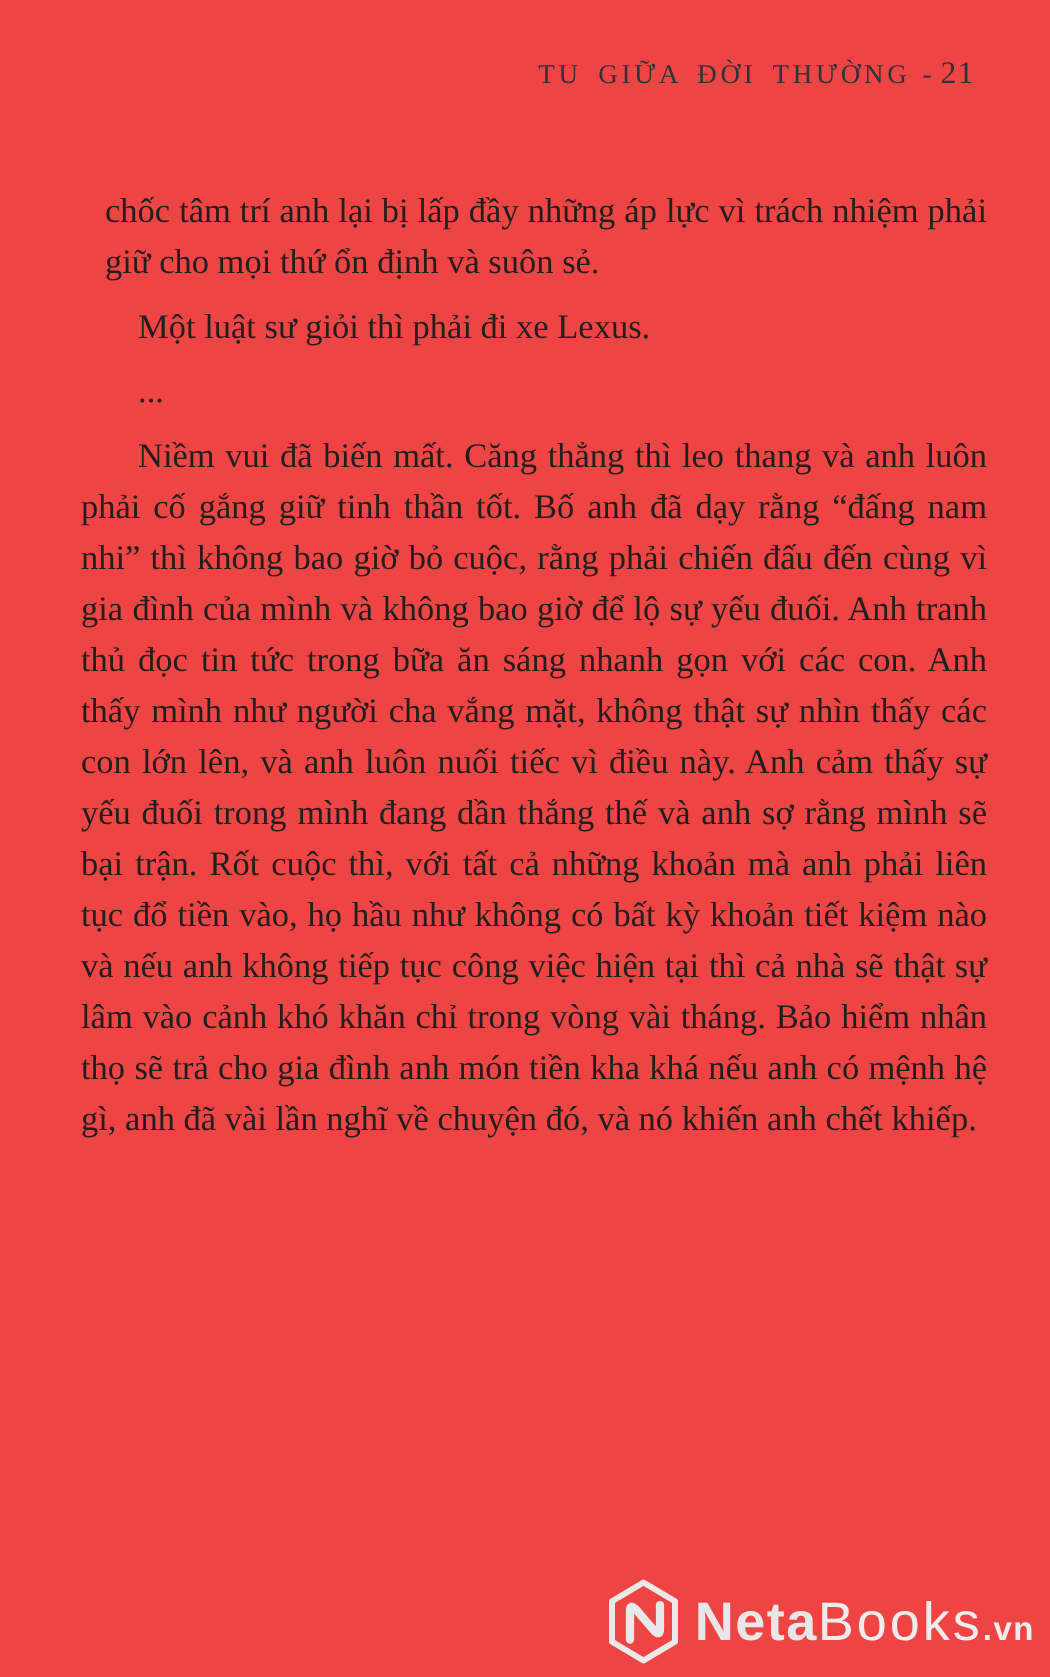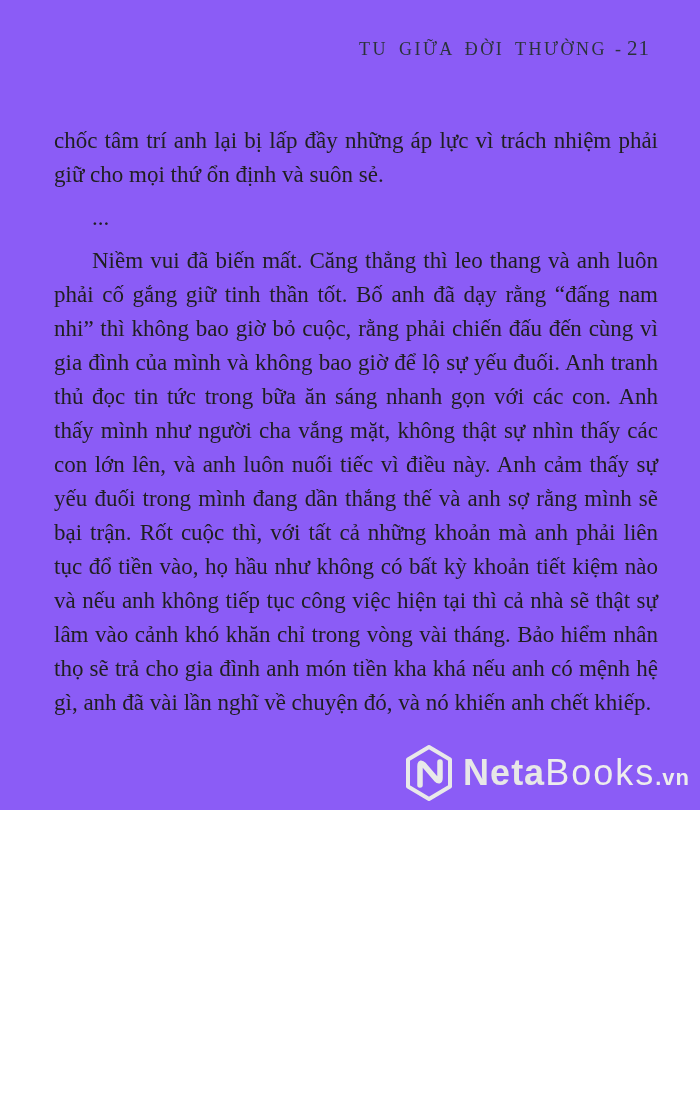--- a/index.html
+++ b/index.html
@@ -1,20 +1,20 @@
 <!DOCTYPE html>
 <html lang="vi"><head>
 <meta charset="utf-8">
 <style>
   html, body { margin: 0; padding: 0; background: #ffffff; }
   .page {
     position: relative;
     width: 700px;
-    height: 810px;
-    background: #8b5cf6;
+    height: 1118px;
+    background: #ef4444;
     overflow: hidden;
     font-family: "Liberation Serif", serif;
   }
   .running-header {
     position: absolute;
     top: 36px;
     right: 50px;
     color: #2b333b;
     font-size: 18px;
     letter-spacing: 2.5px;
@@ -27,21 +27,21 @@
     position: absolute;
     left: 54px;
     top: 124px;
     width: 604px;
     color: #1f1f1f;
     font-size: 23px;
     line-height: 34px;
     text-align: justify;
   }
   .body-text p { margin: 0 0 9px 0; text-indent: 38px; }
-  .body-text p.noindent { text-indent: 0; }
+  .body-text p.noindent { text-indent: 0; margin-left: 16px; }
   .watermark {
     position: absolute;
     right: 10px;
     bottom: 8px;
     display: flex;
     align-items: center;
     gap: 8px;
     color: #e9e9e9;
     font-family: "Liberation Sans", sans-serif;
     user-select: none;
@@ -55,20 +55,21 @@
 <body>
 
 <div class="page">
 
   <div class="running-header">
     <span>TU GIỮA ĐỜI THƯỜNG</span><span class="sep">-</span><span class="num">21</span>
   </div>
 
   <div class="body-text">
     <p class="noindent">chốc tâm trí anh lại bị lấp đầy những áp lực vì trách nhiệm phải giữ cho mọi thứ ổn định và suôn sẻ.</p>
+    <p>Một luật sư giỏi thì phải đi xe Lexus.</p>
     <p>...</p>
     <p>Niềm vui đã biến mất. Căng thẳng thì leo thang và anh luôn phải cố gắng giữ tinh thần tốt. Bố anh đã dạy rằng “đấng nam nhi” thì không bao giờ bỏ cuộc, rằng phải chiến đấu đến cùng vì gia đình của mình và không bao giờ để lộ sự yếu đuối. Anh tranh thủ đọc tin tức trong bữa ăn sáng nhanh gọn với các con. Anh thấy mình như người cha vắng mặt, không thật sự nhìn thấy các con lớn lên, và anh luôn nuối tiếc vì điều này. Anh cảm thấy sự yếu đuối trong mình đang dần thắng thế và anh sợ rằng mình sẽ bại trận. Rốt cuộc thì, với tất cả những khoản mà anh phải liên tục đổ tiền vào, họ hầu như không có bất kỳ khoản tiết kiệm nào và nếu anh không tiếp tục công việc hiện tại thì cả nhà sẽ thật sự lâm vào cảnh khó khăn chỉ trong vòng vài tháng. Bảo hiểm nhân thọ sẽ trả cho gia đình anh món tiền kha khá nếu anh có mệnh hệ gì, anh đã vài lần nghĩ về chuyện đó, và nó khiến anh chết khiếp.</p>
   </div>
 
   <div class="watermark">
     <span style="display:inline-flex;">
       <svg width="52" height="58" viewBox="0 0 52 58" aria-hidden="true">
         <path d="M26 3 L47 15.5 V42.5 L26 55 L5 42.5 V15.5 Z" fill="none" stroke="#e9e9e9" stroke-width="4" stroke-linejoin="round"></path>
         <path d="M17 41 L17 22 Q17 17 21 21 L33 35 Q37 39 37 34 L37 18" fill="none" stroke="#e9e9e9" stroke-width="5.5" stroke-linecap="round"></path>
       </svg>

